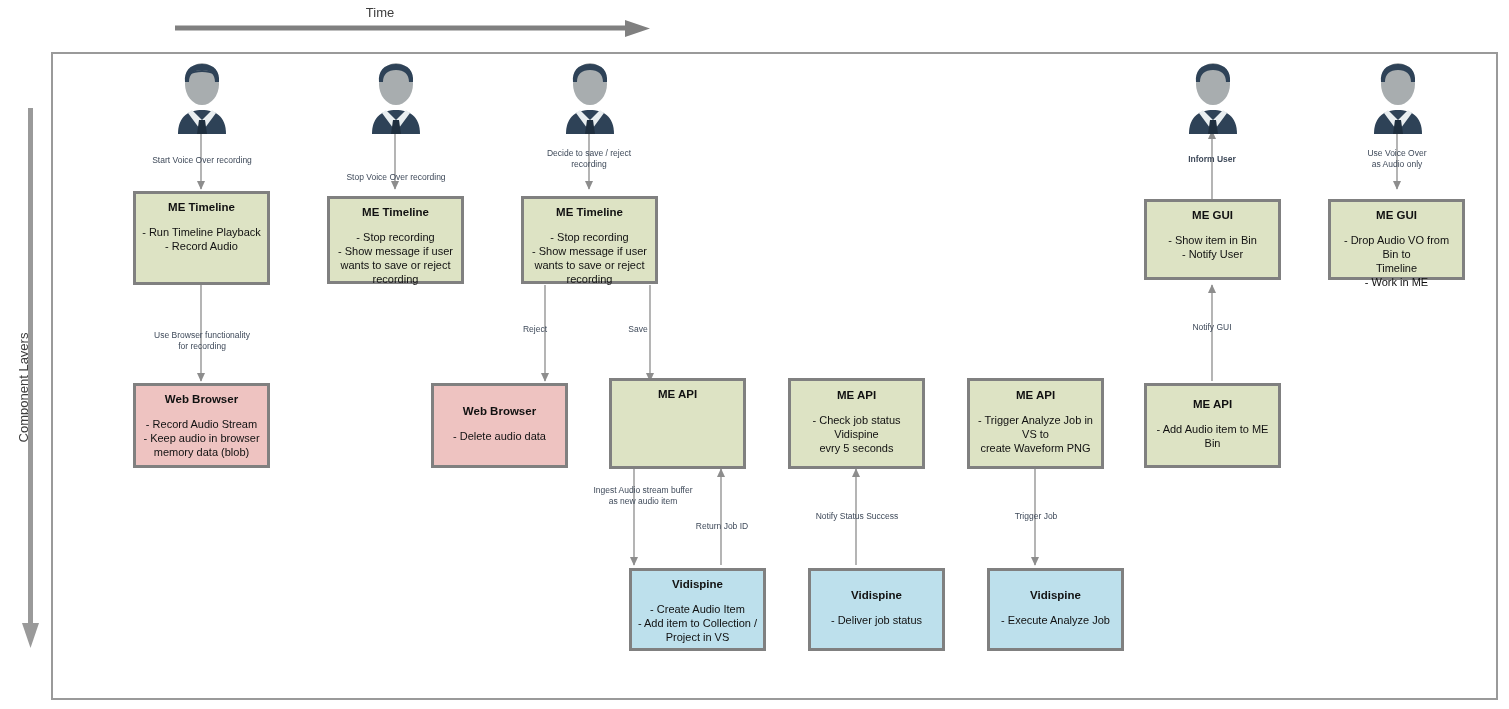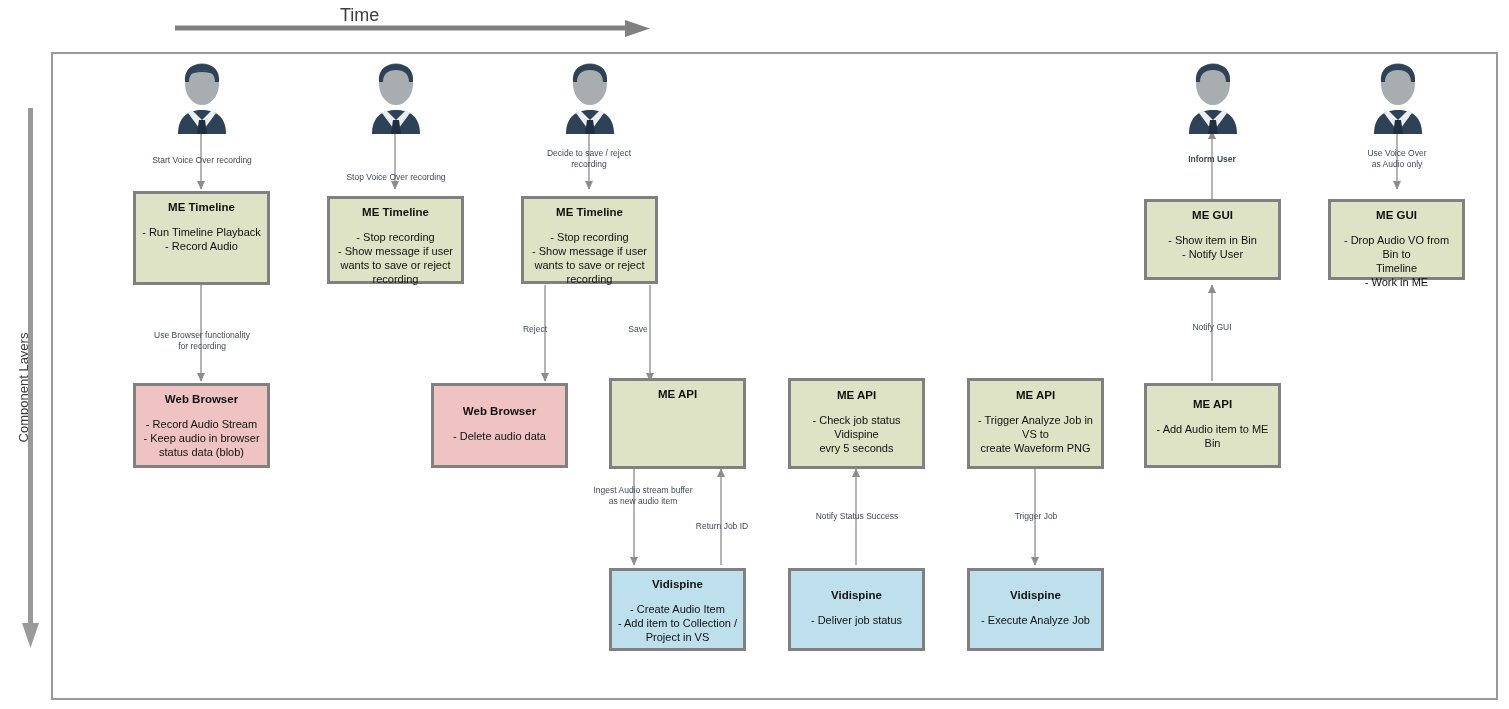--- a/index.html
+++ b/index.html
@@ -10,42 +10,42 @@
   #stage{position:absolute;left:0;top:0;width:1509px;height:709px;}
 
   
   .frame{
     position:absolute;left:51px;top:52px;width:1447px;height:648px;
     border:2px solid #9a9a9a;background:transparent;box-sizing:border-box;
   }
 
   
   .time-label{
-    position:absolute;left:340px;top:5px;width:80px;
-    font-size:18px;color:#3d3d3d;
+    position:absolute;left:340px;top:5px;width:80px;text-align:center;
+    font-size:13px;color:#3d3d3d;
   }
   .time-arrow{position:absolute;left:175px;top:20px;}
   .layers-label{
     position:absolute;left:-47px;top:380px;width:140px;text-align:center;
     font-size:13px;color:#3d3d3d;
     transform:rotate(-90deg);transform-origin:center center;
   }
   .layers-arrow{position:absolute;left:22px;top:108px;}
 
   
   .node{
     position:absolute;box-sizing:border-box;
     border:3px solid #808080;
     display:flex;flex-direction:column;align-items:center;
     padding:6px 5px 5px 5px;
     line-height:1.28;
   }
   .node.green{background:#dde3c4;}
   .node.red{background:#eec3c1;}
-  .node.blue{background:#bde0ec;}
+  .node.blue{background:#bde0ec;margin-left:20px;}
   .node .ttl{
     font-weight:bold;font-size:11.5px;color:#111;text-align:center;
     width:100%;
   }
   .node .body{
     font-size:11px;color:#111;text-align:center;width:100%;
     margin-top:10px;white-space:pre-line;
   }
   .node.centered{justify-content:center;padding-bottom:10px;}
 
@@ -211,21 +211,21 @@
     <div class="ttl">ME GUI</div>
     <div class="body">- Drop Audio VO from Bin to
 Timeline
 - Work in ME</div>
   </div>
 
   <div class="node red" style="left:133px;top:383px;width:137px;height:85px;">
     <div class="ttl">Web Browser</div>
     <div class="body">- Record Audio Stream
 - Keep audio in browser
-status data (blob)</div>
+memory data (blob)</div>
   </div>
 
   <div class="node red centered" style="left:431px;top:383px;width:137px;height:85px;">
     <div class="ttl">Web Browser</div>
     <div class="body">- Delete audio data</div>
   </div>
 
   <div class="node green" style="left:609px;top:378px;width:137px;height:91px;">
     <div class="ttl">ME API</div>
   </div>

